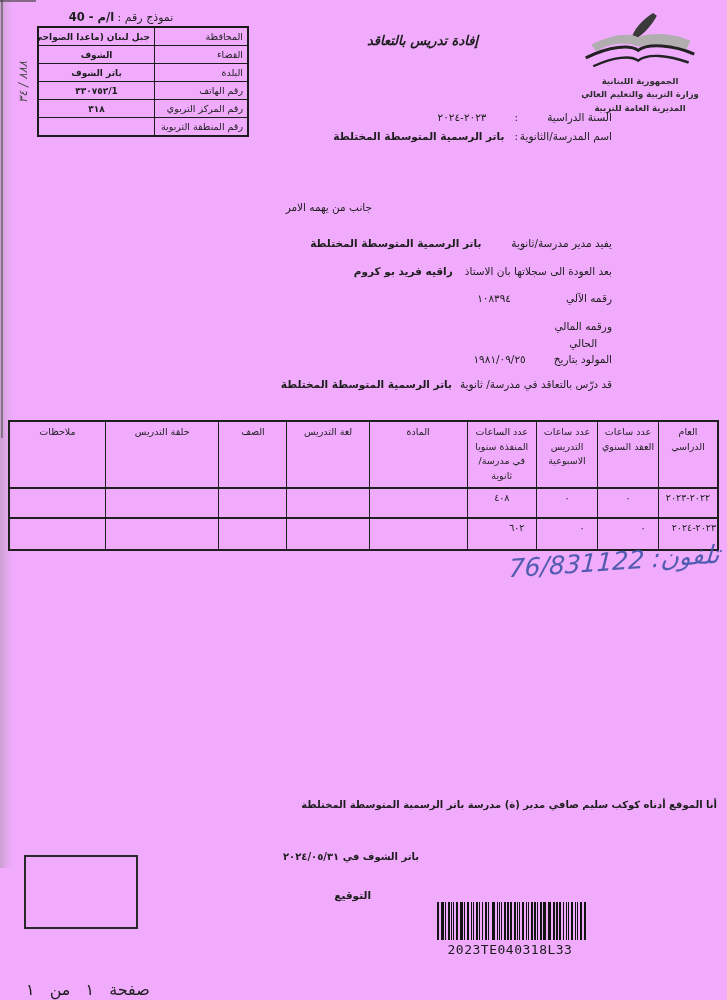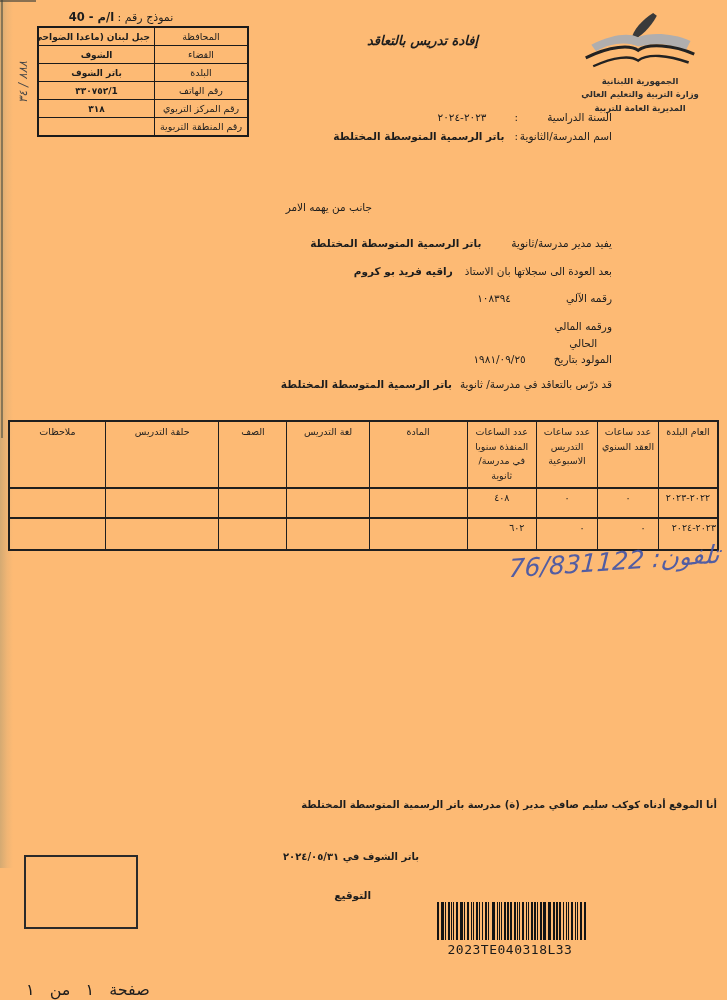--- a/index.html
+++ b/index.html
@@ -1,32 +1,32 @@
 <!DOCTYPE html>
 <html lang="ar" dir="rtl"><head>
 <meta charset="utf-8">
 <style>
   html,body{margin:0;padding:0;background:#e8e8e8;}
-  .page{position:relative;width:727px;height:1000px;margin:0 auto;background:#fdba74;
+  .page{position:relative;width:727px;height:1000px;margin:0 auto;background:#f0abfc;
         font-family:"DejaVu Sans",sans-serif;color:#1d1d1d;direction:rtl;overflow:hidden;}
   .abs{position:absolute;}
   
   .edge-tint{left:0;top:0;width:13px;height:868px;
     background:linear-gradient(to left, transparent, rgba(125,138,118,0.10) 45%, rgba(118,132,110,0.30));}
   .edge-line{left:1px;top:0;width:2px;height:438px;background:rgba(66,72,62,0.55);}
   .edge-top{left:0;top:0;width:36px;height:2px;background:rgba(60,64,58,0.6);}
 
   
   .form-no{top:10px;left:50px;width:142px;font-size:11px;white-space:nowrap;text-align:center;}
   .form-no b{font-size:11.5px;}
   .loc-table{top:26px;left:37px;border-collapse:collapse;direction:rtl;}
   .loc-table table{border-collapse:collapse;}
   table.loc{border:2px solid #1b1b1b;border-collapse:collapse;width:212px;table-layout:fixed;}
   table.loc td{border:1px solid #1b1b1b;height:17px;font-size:9.5px;padding:0 4px;overflow:hidden;white-space:nowrap;}
-  table.loc td.lbl{width:84px;text-align:center;}
+  table.loc td.lbl{width:84px;text-align:right;}
   table.loc td.val{text-align:center;font-weight:bold;font-size:9px;}
 
   .margin-note{left:-13px;top:75px;width:72px;height:14px;transform:rotate(-90deg);
     font-size:11.5px;color:#474747;font-style:italic;text-align:center;white-space:nowrap;letter-spacing:1px;}
 
   
   .ministry{top:12px;right:16px;width:142px;text-align:center;}
   .ministry .txt{font-size:8.5px;font-weight:bold;line-height:1.45;color:#2e2e2e;margin-top:1px;}
   .title{top:33px;right:249px;font-size:13px;font-weight:bold;white-space:nowrap;font-style:italic;}
 
@@ -172,21 +172,21 @@
           <col style="width:8.6%">
           <col style="width:9.8%">
         <col style="width:13.8%">
           <col style="width:11.6%">
           <col style="width:9.6%">
           <col style="width:16%">
           <col style="width:13.6%">
       </colgroup>
       <thead>
         <tr>
-          <th>العام البلدة</th>
+          <th>العام الدراسي</th>
           <th>عدد ساعات العقد السنوي</th>
           <th>عدد ساعات التدريس الاسبوعية</th>
           <th>عدد الساعات المنفذة سنويا في مدرسة/ثانوية</th>
           <th>المادة</th>
           <th>لغة التدريس</th>
           <th>الصف</th>
           <th>حلقة التدريس</th>
           <th>ملاحظات</th>
         </tr>
       </thead>

